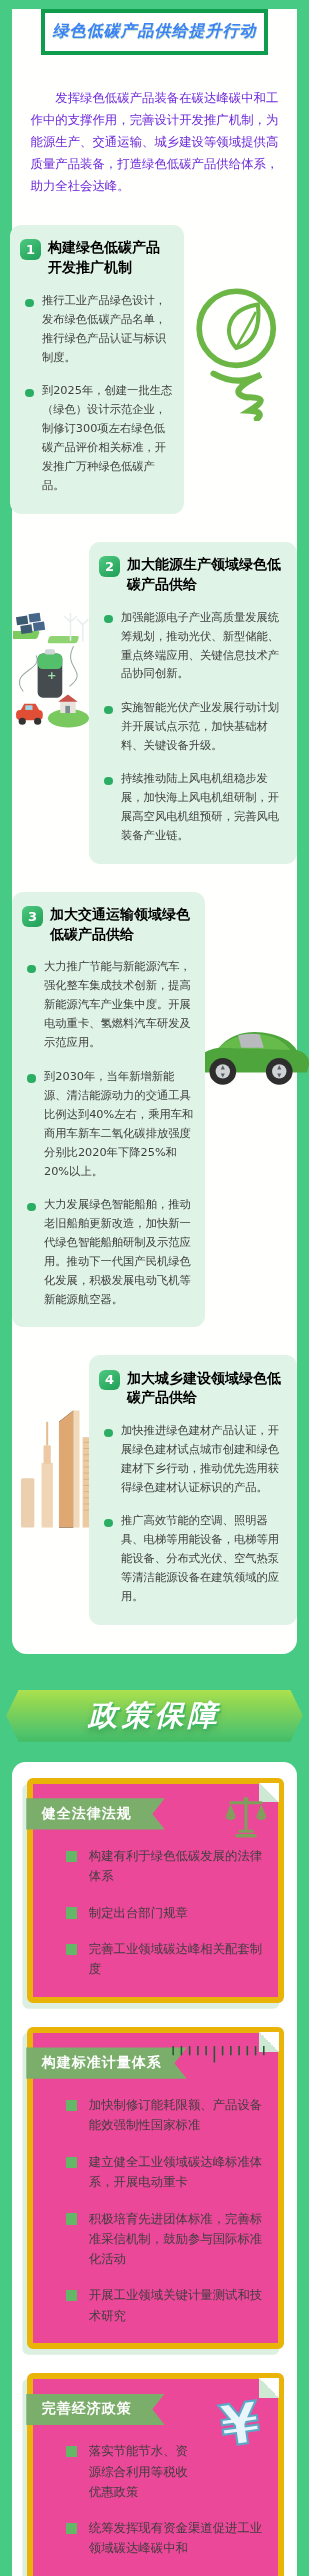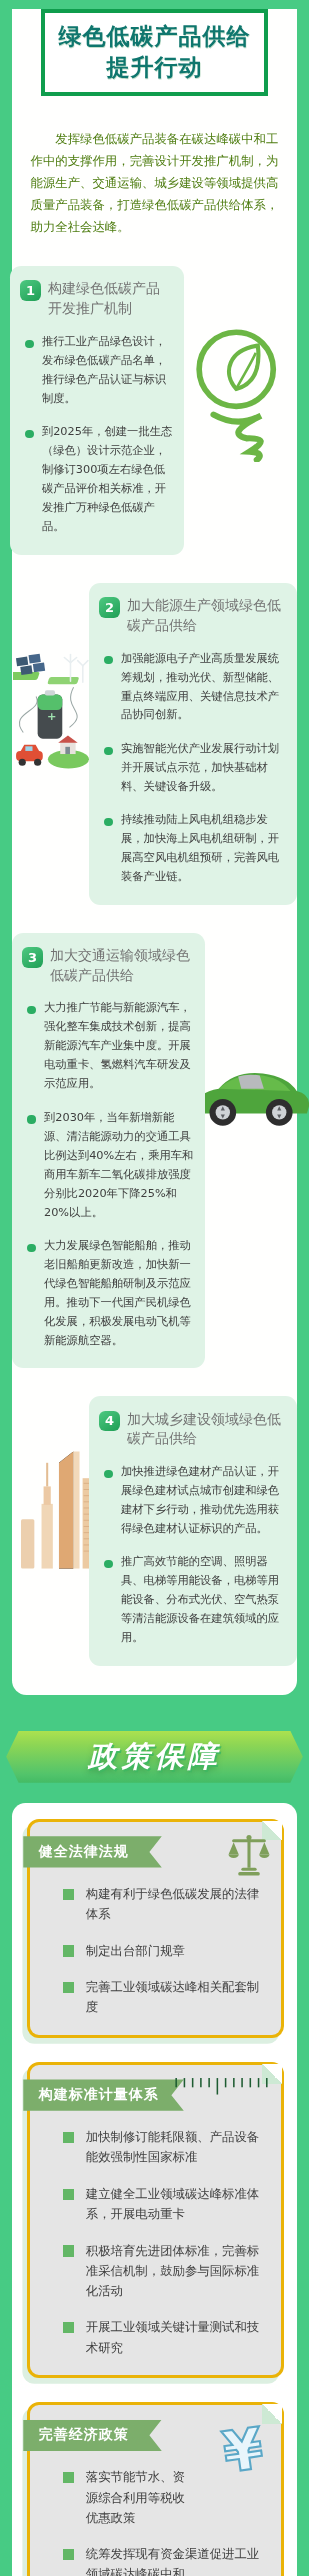--- a/index.html
+++ b/index.html
@@ -21,31 +21,32 @@
   }
   .title-box{
     margin:9.3px auto 0;
     width:214px;
     border:4.6px solid #0f9d4d;
     background:#fff;
     padding:8.2px 2.1px;
     text-align:center;
   }
   .title-box .t{
-    font-size:23px;
+    font-size:16px;
     font-weight:bold;
-    color:#0f766e;
+    color:#3b82f6;
     letter-spacing:1px;
     text-shadow:0.5px 1px 0 rgba(180,215,190,.8);
+    font-style:italic;
   }
   .intro{
     padding:32px 18.5px 0 18.5px;
     font-size:12.4px;
     line-height:1.78;
-    color:#4d7c0f;
+    color:#6d28d9;
     text-indent:2em;
   }
 
   
   .sec-row{position:relative;margin-top:28px;}
   .sec-box{
     background:#dff3e6;
     border-radius:11.3px;
     padding:13.4px 10.3px 17.5px 10.3px;
     box-sizing:border-box;
@@ -60,21 +61,21 @@
   .badge{
     flex:none;
     width:20.6px;height:20.6px;
     border-radius:6.2px;
     background:linear-gradient(145deg,#4ec981,#1f9e55);
     color:#fff;font-size:13px;font-weight:bold;
     display:flex;align-items:center;justify-content:center;
     margin-top:1px;
   }
   .sec-title{
-    font-size:14px;font-weight:normal;color:#737373;line-height:1.4;
+    font-size:14px;font-weight:bold;color:#000000;line-height:1.4;
   }
   .sec-list{list-style:none;margin:4.1px 0 0 0;padding:0 0 0 5.2px;}
   .sec-list li{
     position:relative;padding-left:16.5px;
     font-size:11.3px;line-height:1.68;color:#3e3e3e;margin-top:14.4px;
   }
   .sec-list li::before{
     content:"";position:absolute;left:0;top:6.7px;
     width:8.2px;height:8.2px;border-radius:50%;background:#2bad63;
   }
@@ -101,23 +102,23 @@
 
   
   .big-card{
     margin:17.5px 12px 0 12px;
     background:#fff;
     border-radius:13.4px;
     padding:15.5px 10.3px 3.1px 10.3px;
   }
   .sub-card{
     position:relative;
-    background:#e5e5e5;
-    border:3px solid #eab308;
-    border-radius:12px;
+    background:#ec4899;
+    border:6px solid #eab308;
+    border-radius:6px;
     margin:0 3.1px 24px 5.2px;
     padding:0 9.3px 17.5px 9.3px;
     box-shadow:-4.6px 5.7px 0 #dcefe1;
   }
   .fold{
     position:absolute;top:-1px;right:-1px;width:19.6px;height:19.6px;
     background:linear-gradient(225deg,#ffffff 50%,#cde9d4 50%);
   }
   .sub-head{
     position:relative;

